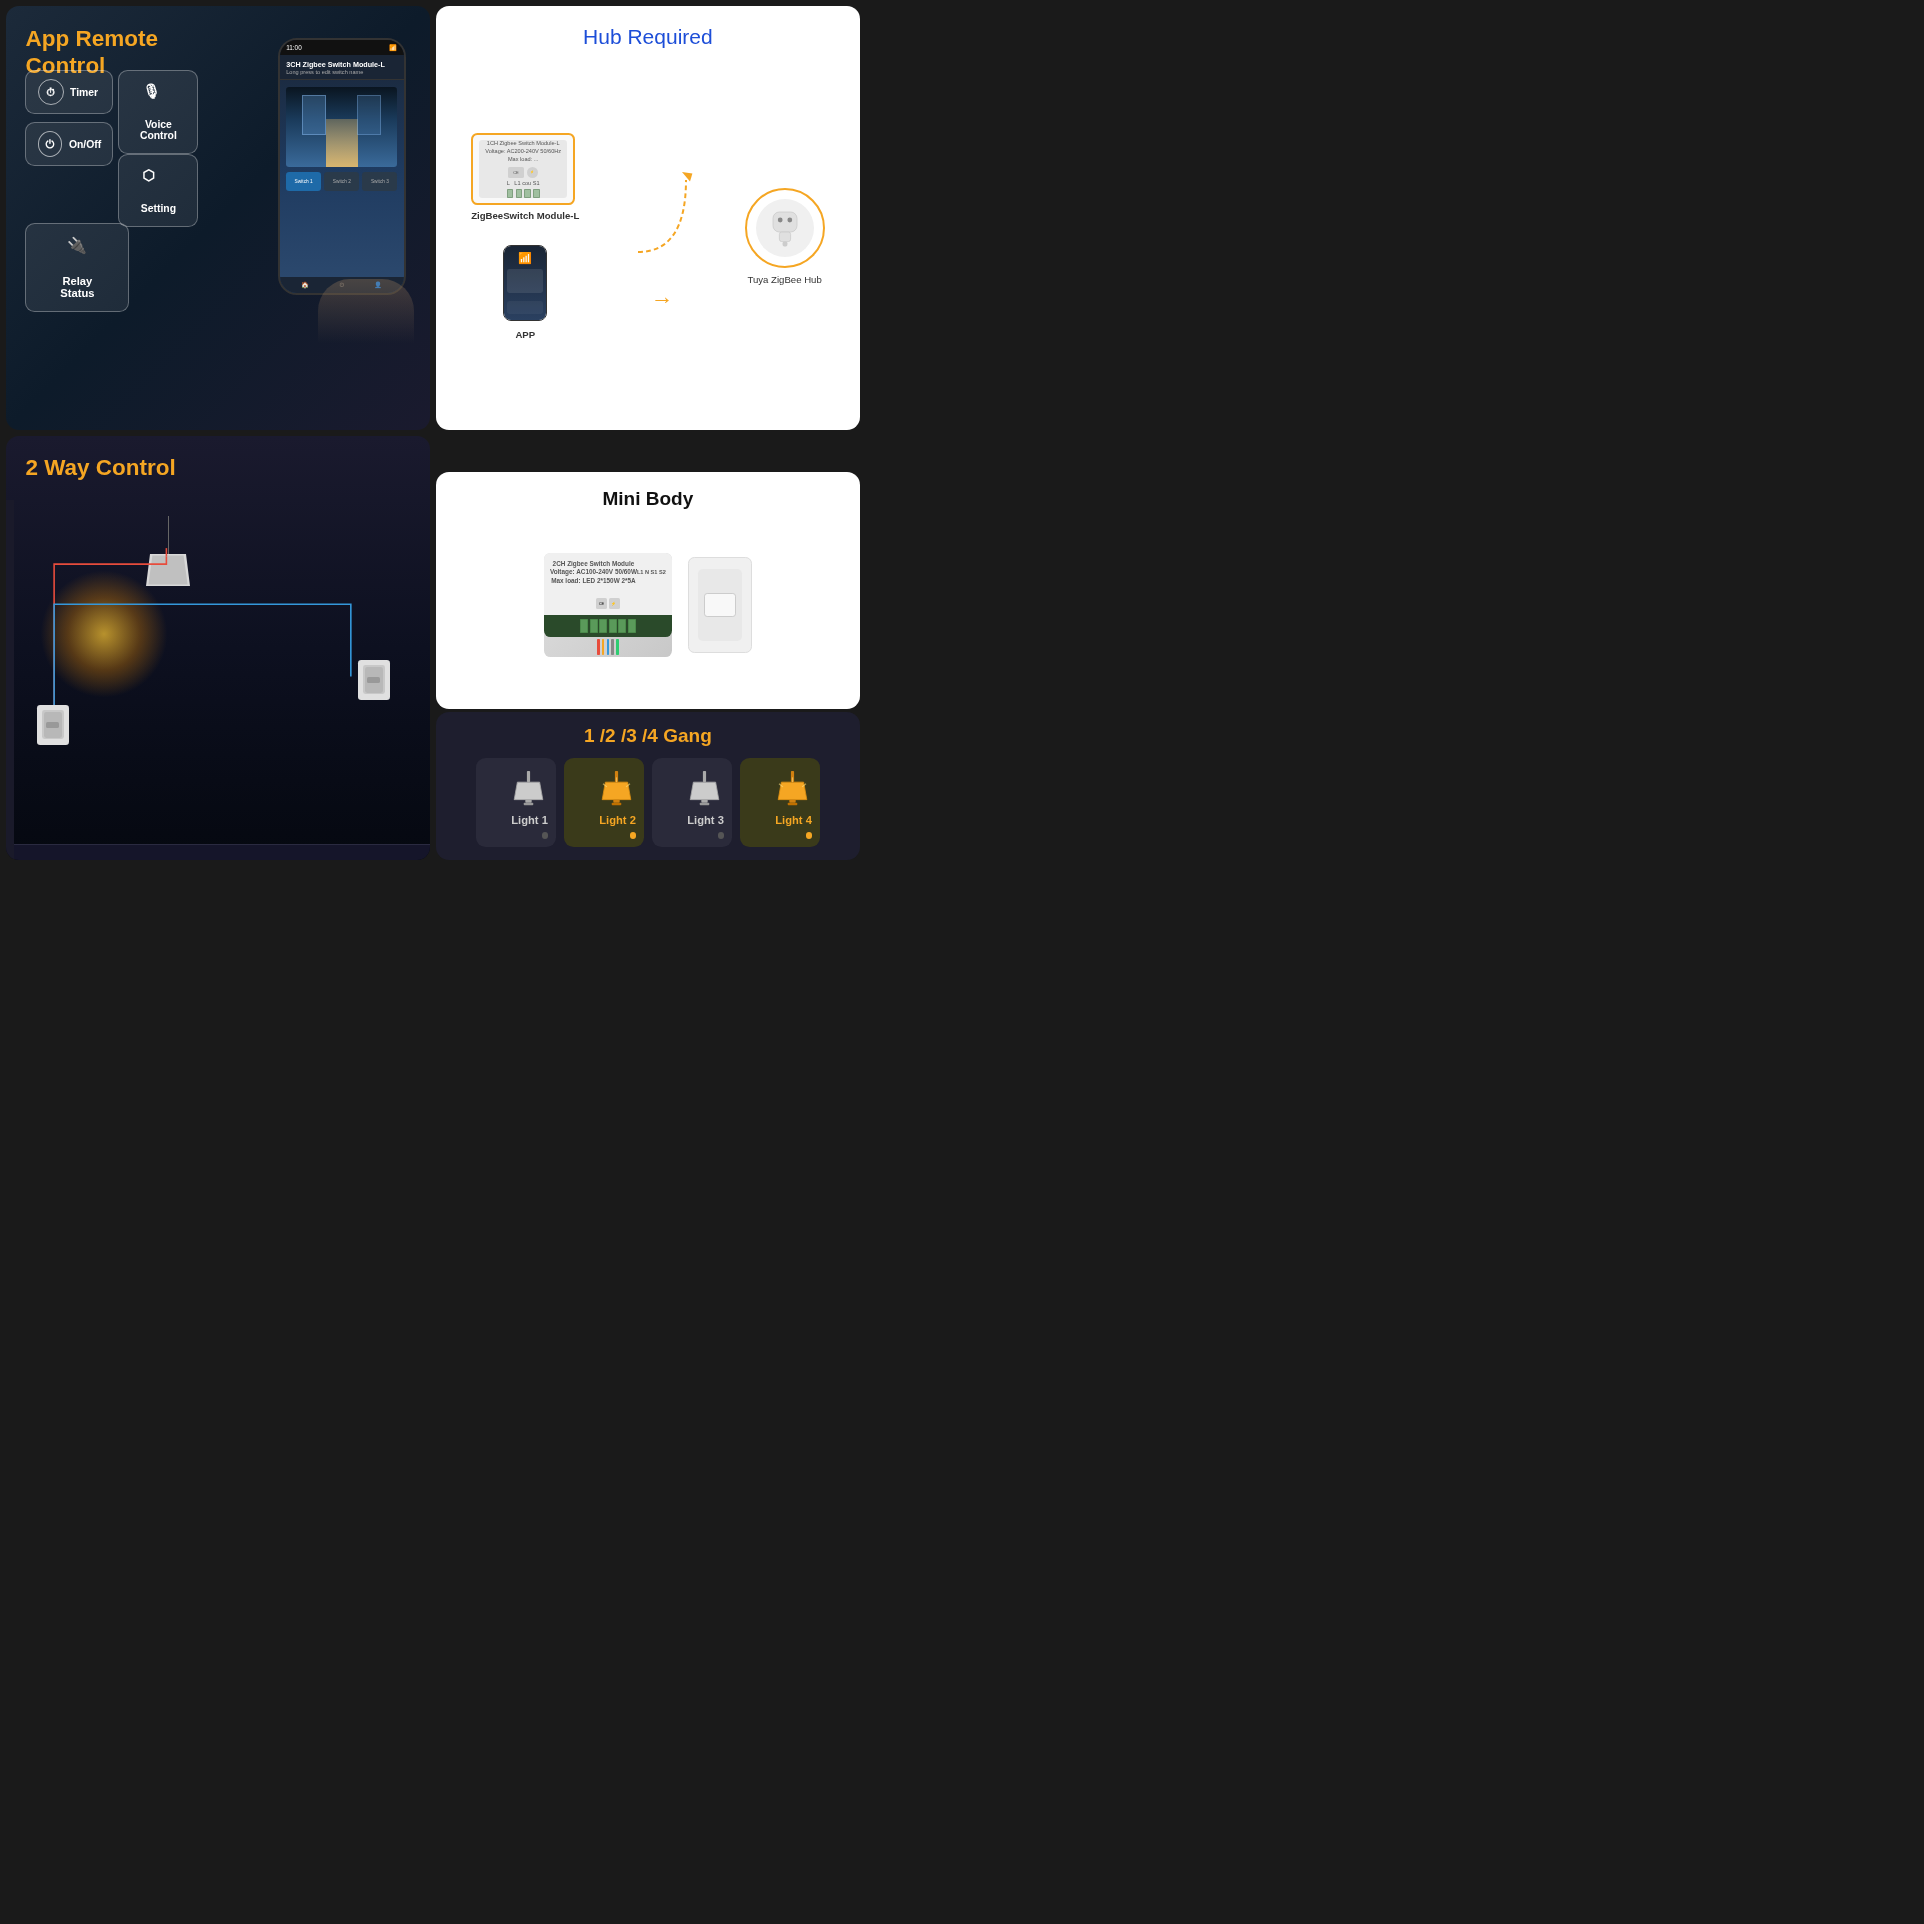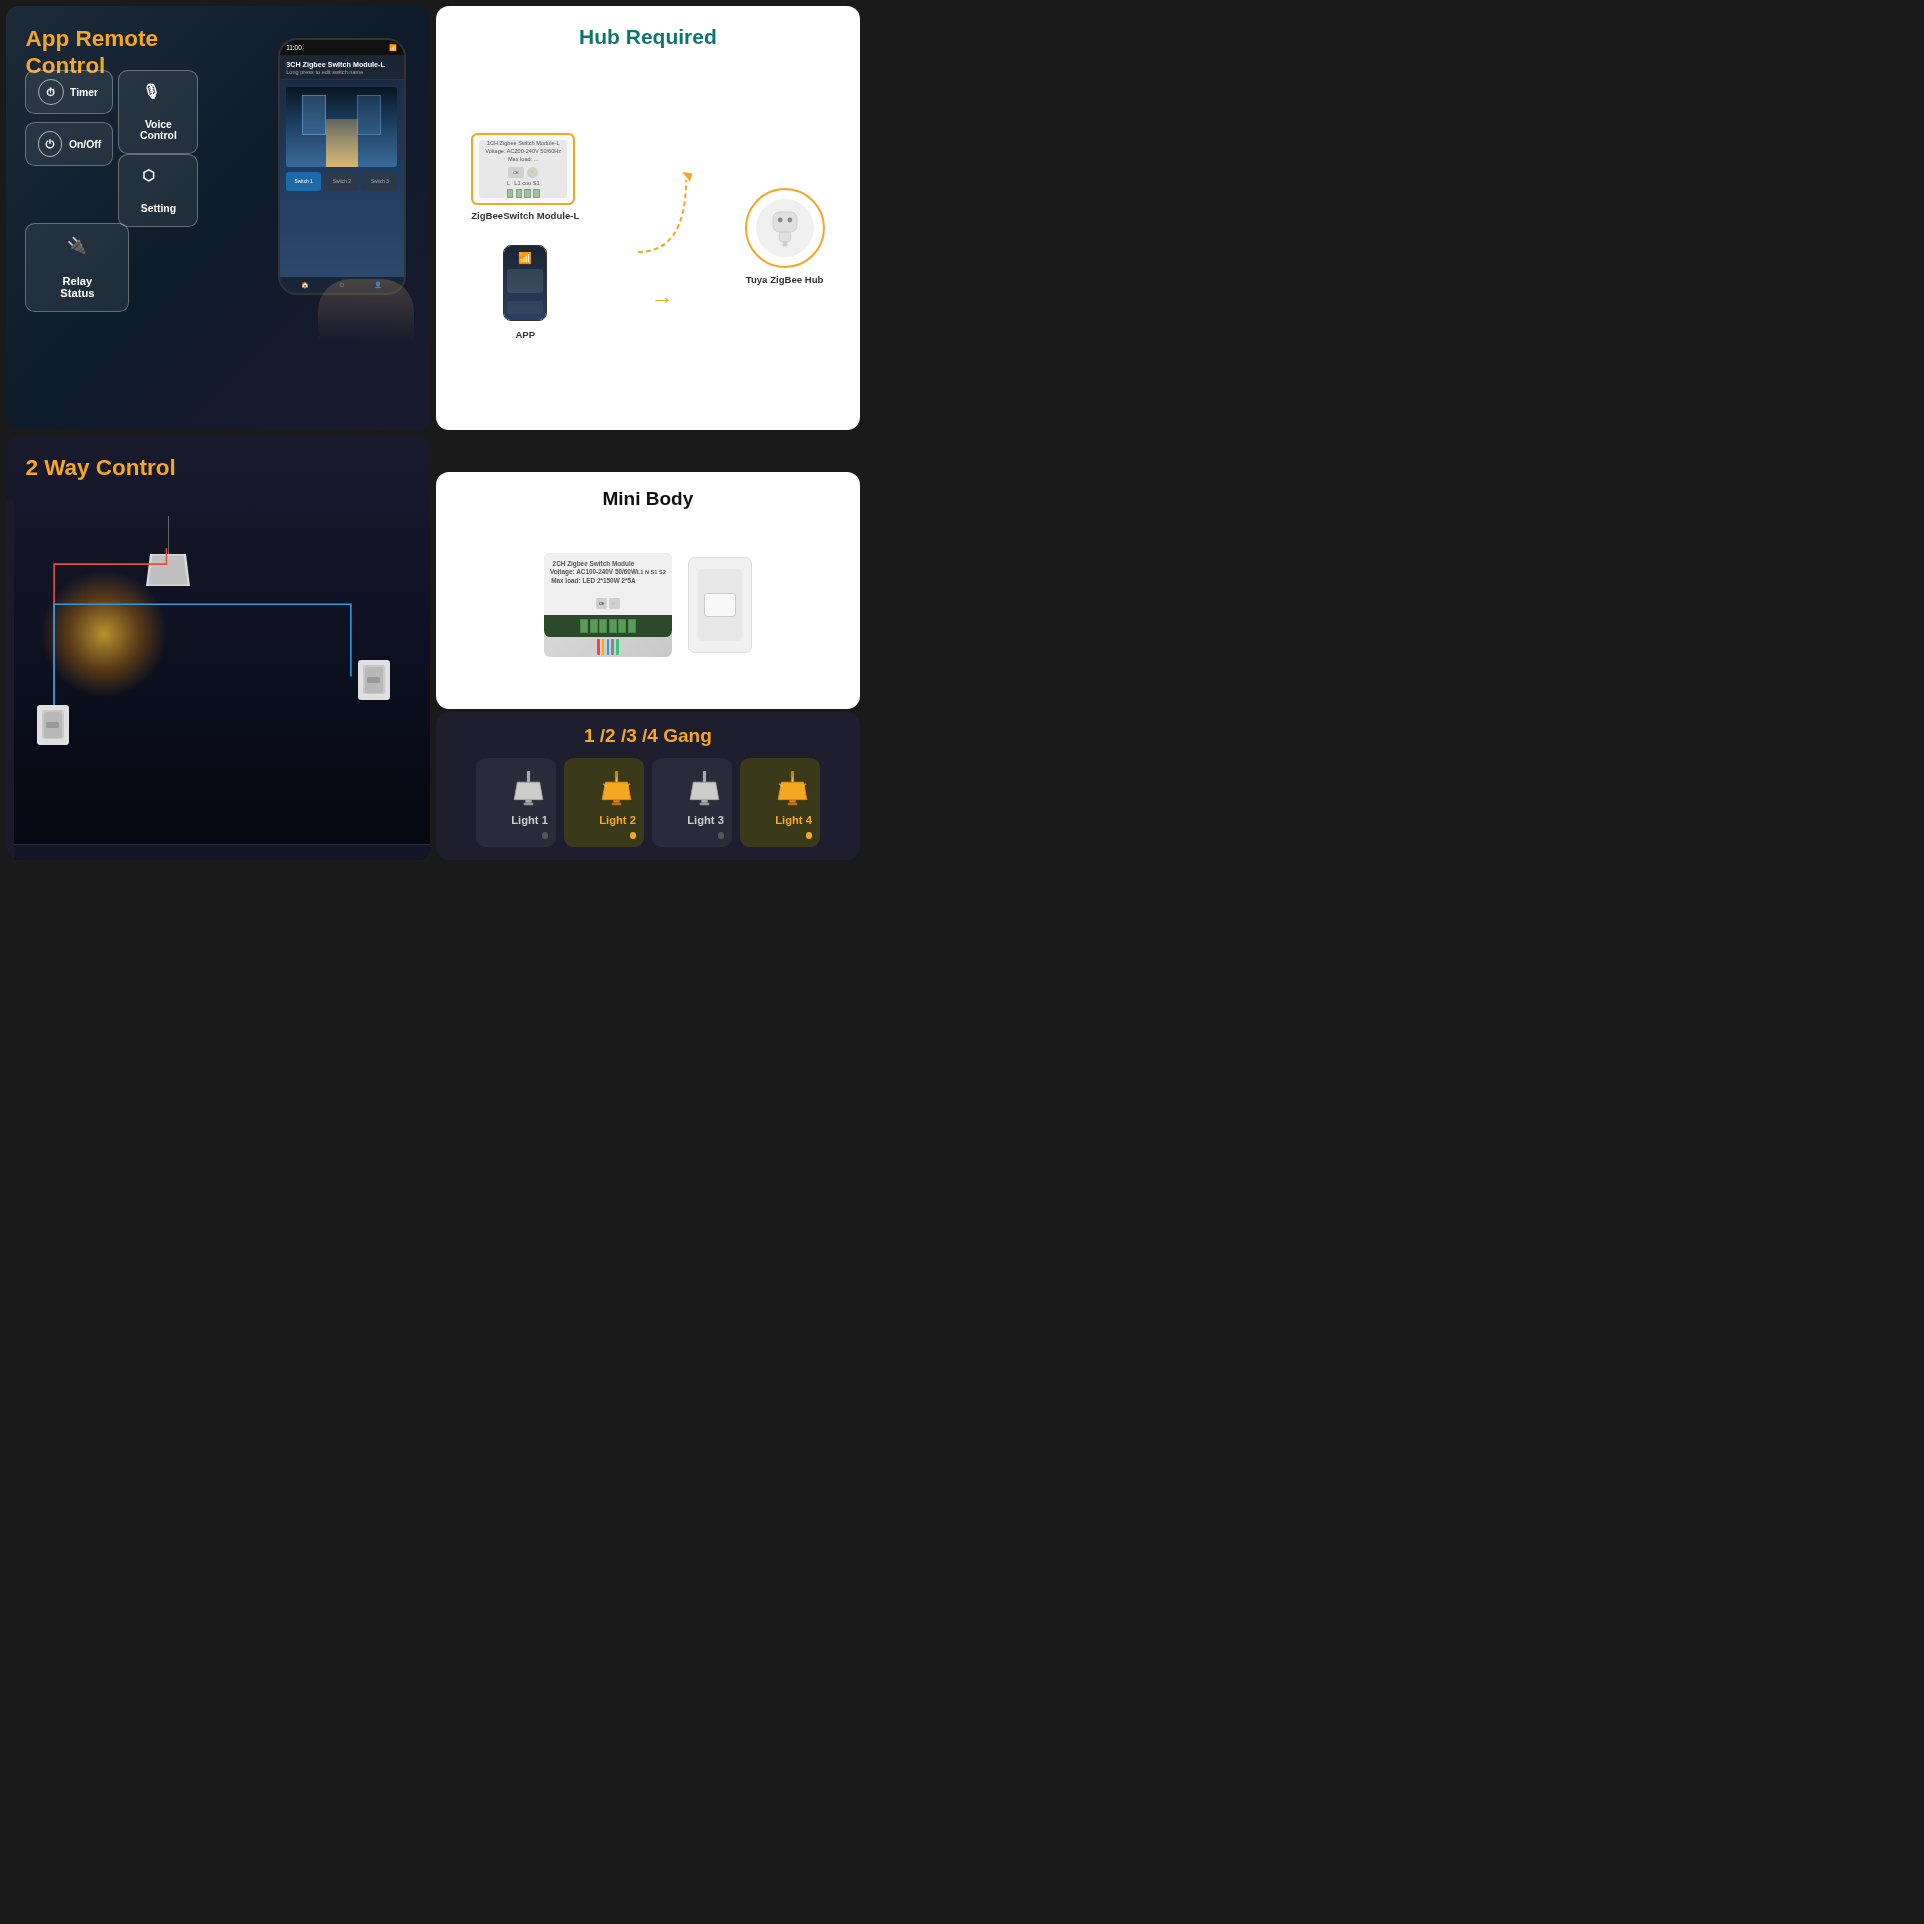--- a/index.html
+++ b/index.html
@@ -200,22 +200,22 @@
     .top-right {
       background: white;
       border-radius: 13px;
       margin: 6.4px 6.4px 3.2px 3.2px;
       padding: 19px;
       display: flex;
       flex-direction: column;
     }
     .section-title {
       font-size: 21px;
-      font-weight: 700;
-      color: #0f766e;
+      font-weight: 400;
+      color: #1d4ed8;
       text-align: center;
       margin-bottom: 13px;
     }
     .hub-diagram {
       display: flex;
       justify-content: space-between;
       align-items: center;
       flex: 1;
       padding: 0 16px;
     }
@@ -301,21 +301,21 @@
       font-size: 19px;
     }
     .hub-right {
       display: flex;
       flex-direction: column;
       align-items: center;
       gap: 6.4px;
     }
     .hub-label {
       font-size: 9.6px;
-      font-weight: 700;
+      font-weight: 400;
       color: #333;
     }
 
     
     .bottom-left {
       background: linear-gradient(180deg, #1a1a2e 0%, #0d1020 50%, #050810 100%);
       border-radius: 13px;
       margin: 3.2px 3.2px 6.4px 6.4px;
       padding: 32px;
       position: relative;

